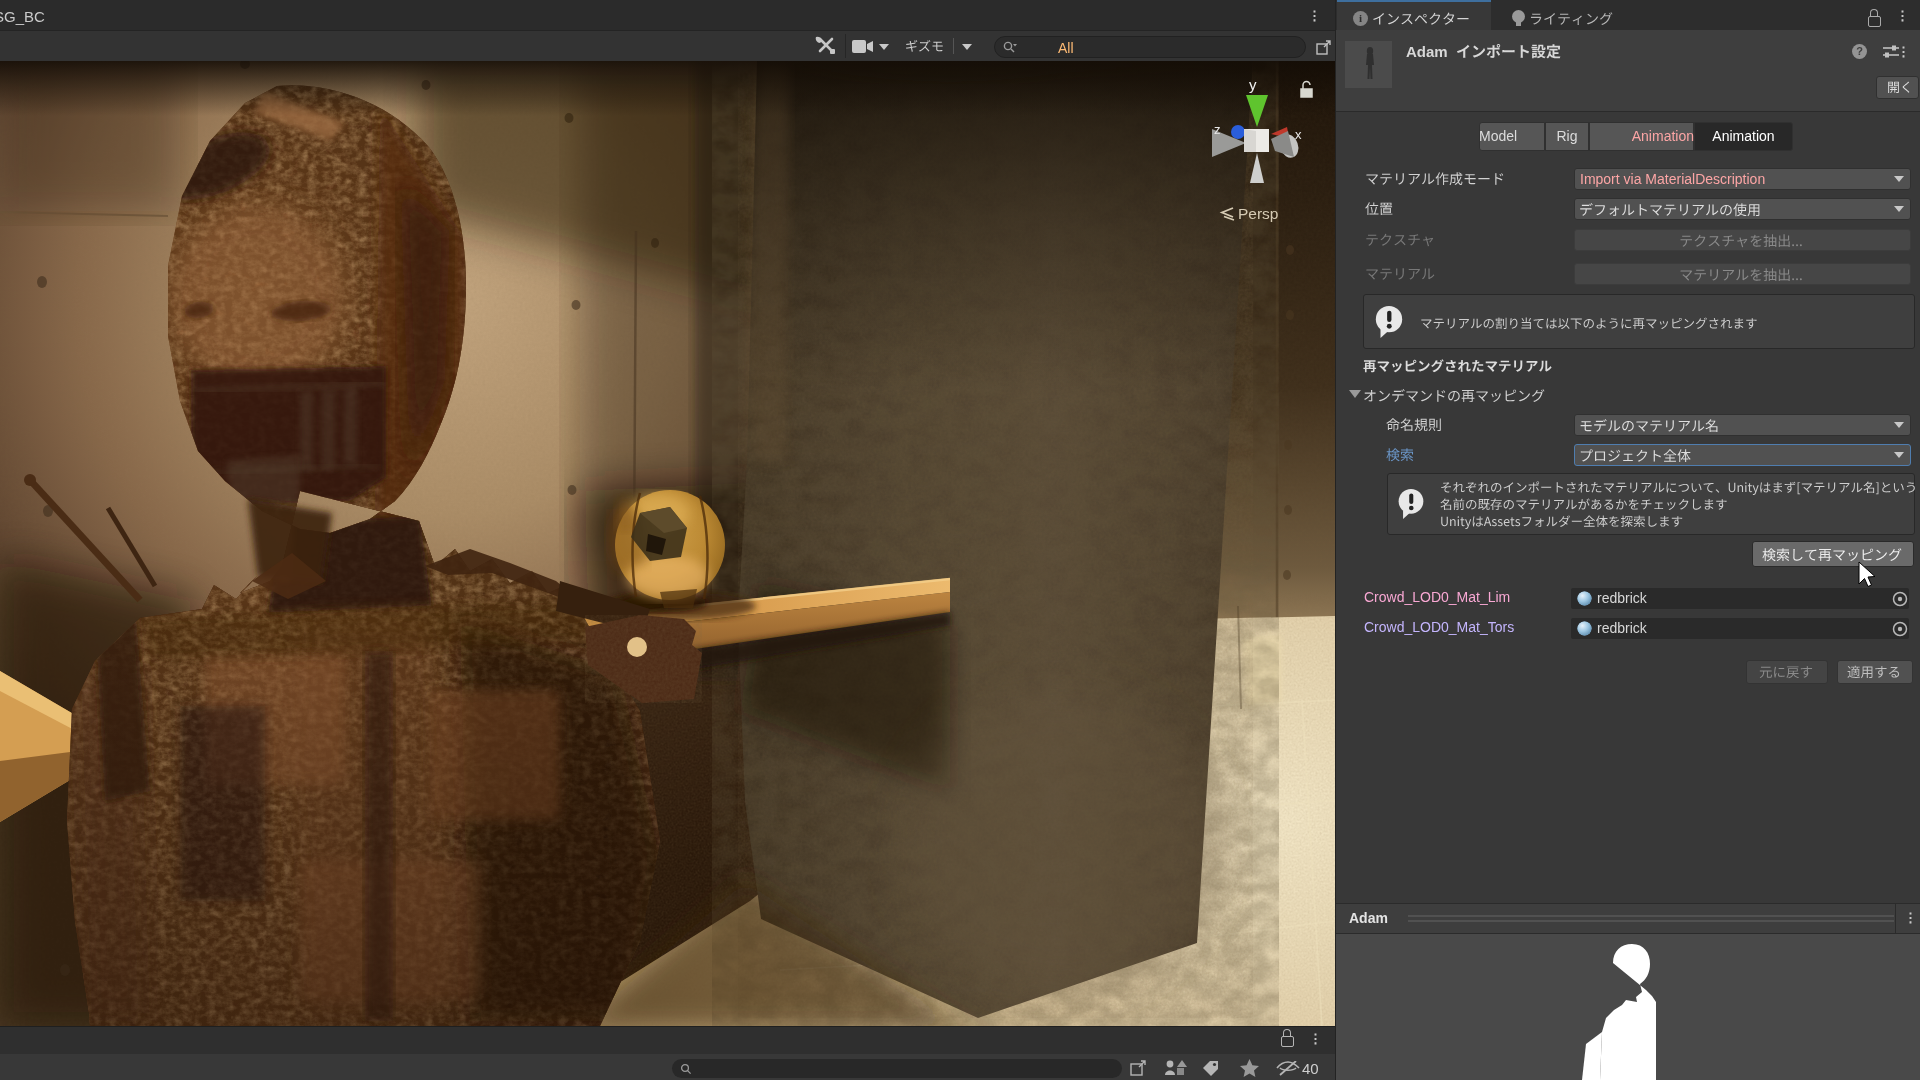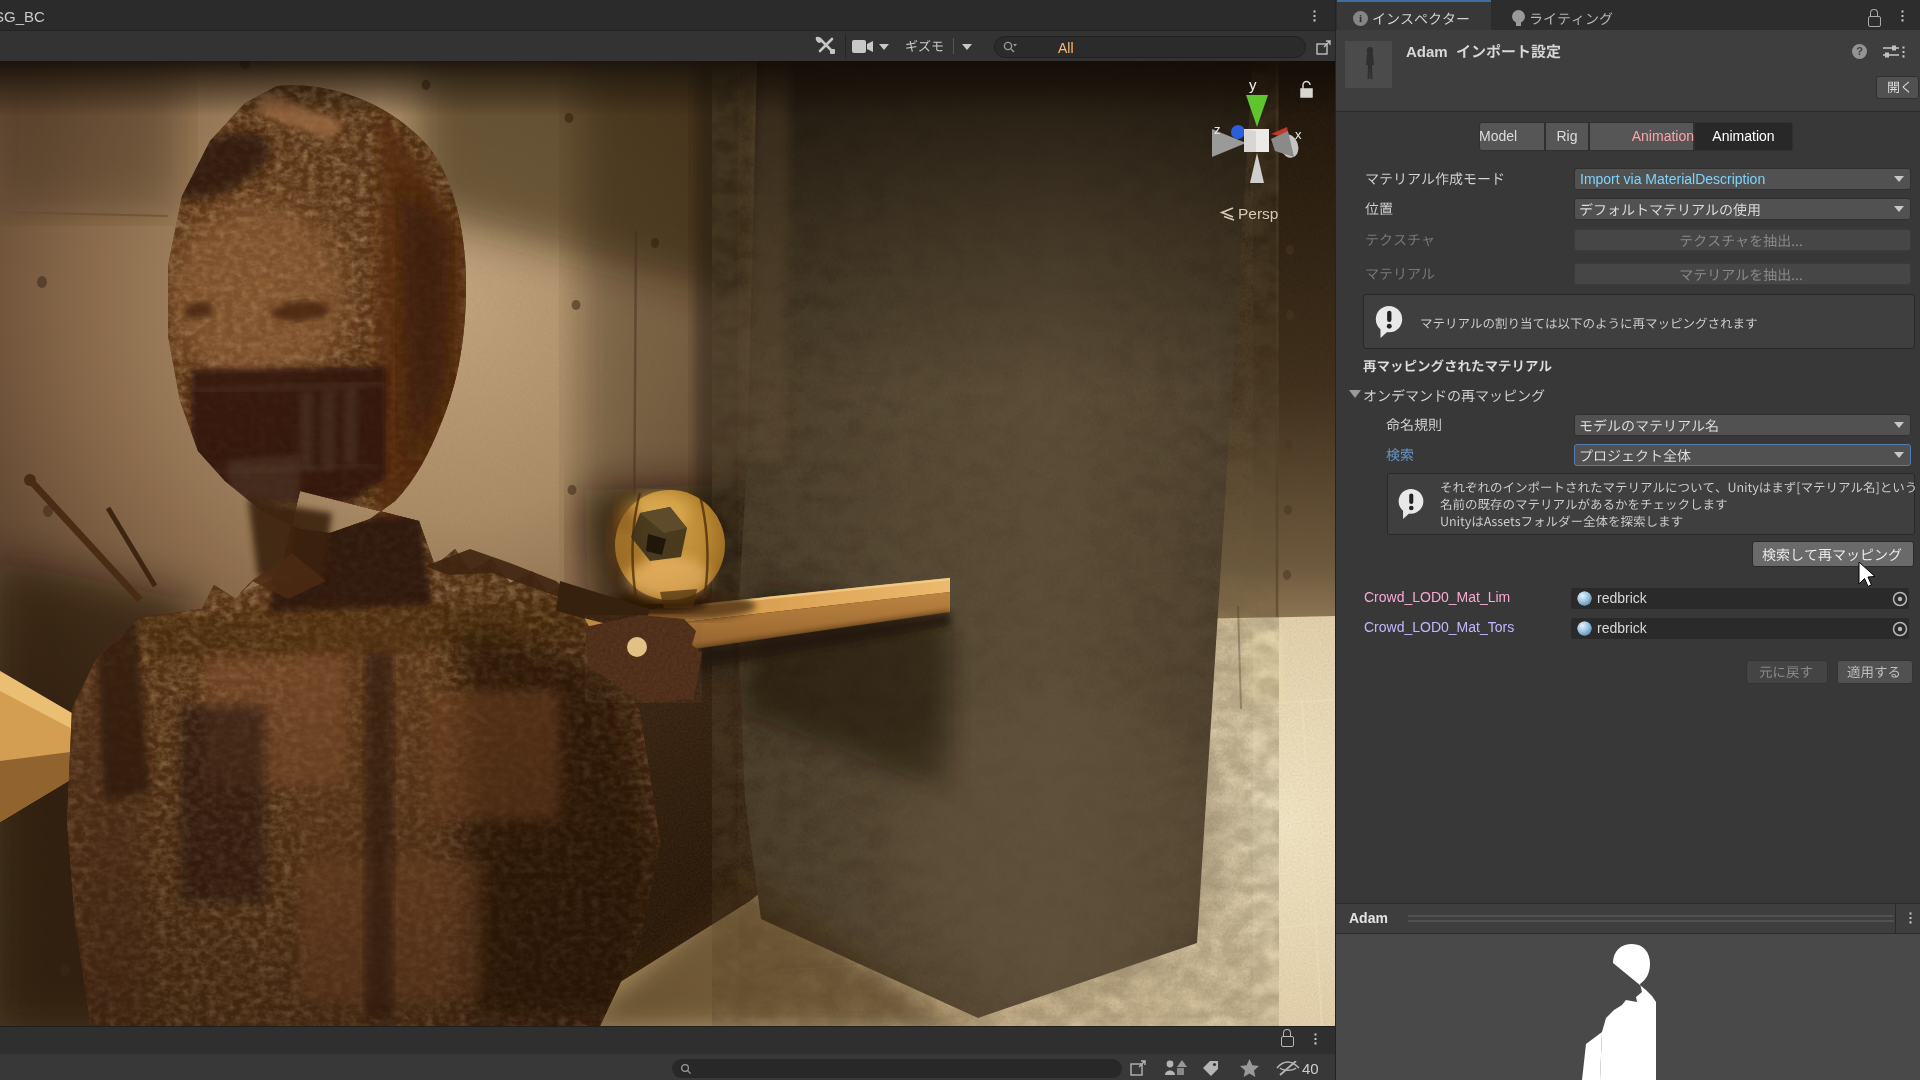--- a/index.html
+++ b/index.html
@@ -35,21 +35,21 @@
     <div style="position:absolute;left:143px;top:122px;width:66px;height:29px;background:#565656;border:1px solid #303030;border-radius:3px 0 0 3px;box-sizing:border-box"></div>
     <div style="position:absolute;left:143px;top:128px;width:66px;text-align:left;color:#dcdcdc;font:14px 'Liberation Sans',sans-serif">Model</div>
     <div style="position:absolute;left:209px;top:122px;width:44px;height:29px;background:#565656;border:1px solid #303030;border-radius:0;box-sizing:border-box"></div>
     <div style="position:absolute;left:209px;top:128px;width:44px;text-align:center;color:#dcdcdc;font:14px 'Liberation Sans',sans-serif">Rig</div>
     <div style="position:absolute;left:253px;top:122px;width:105px;height:29px;background:#565656;border:1px solid #303030;border-radius:0;box-sizing:border-box"></div>
     <div style="position:absolute;left:253px;top:128px;width:105px;text-align:right;color:#fca5a5;font:14px 'Liberation Sans',sans-serif">Animation</div>
     <div style="position:absolute;left:358px;top:122px;width:99px;height:29px;background:#282828;border:1px solid #303030;border-radius:0 3px 3px 0;box-sizing:border-box"></div>
     <div style="position:absolute;left:358px;top:128px;width:99px;text-align:center;color:#ffffff;font:14px 'Liberation Sans',sans-serif">Animation</div>
     <div style="position:absolute;left:238px;top:168px;width:337px;height:22px;background:#515151;border:1px solid #303030;border-radius:3px;box-sizing:border-box"></div>
     <div style="position:absolute;left:558px;top:176px;width:0;height:0;border-left:5px solid transparent;border-right:5px solid transparent;border-top:6px solid #c8c8c8"></div>
-    <div style="position:absolute;left:244px;top:171px;color:#7dd3fc;font:14px 'Liberation Sans',sans-serif">Import via MaterialDescription</div>
+    <div style="position:absolute;left:244px;top:171px;color:#fca5a5;font:14px 'Liberation Sans',sans-serif">Import via MaterialDescription</div>
     <div style="position:absolute;left:238px;top:198px;width:337px;height:22px;background:#515151;border:1px solid #303030;border-radius:3px;box-sizing:border-box"></div>
     <div style="position:absolute;left:558px;top:206px;width:0;height:0;border-left:5px solid transparent;border-right:5px solid transparent;border-top:6px solid #c8c8c8"></div>
     <div style="position:absolute;left:238px;top:229px;width:337px;height:22px;background:#464646;border:1px solid #3c3c3c;border-radius:3px;box-sizing:border-box"></div>
     <div style="position:absolute;left:238px;top:263px;width:337px;height:22px;background:#464646;border:1px solid #3c3c3c;border-radius:3px;box-sizing:border-box"></div>
     <div style="position:absolute;left:27px;top:294px;width:552px;height:55px;background:#3f3f3f;border:1px solid #282828;border-radius:3px;box-sizing:border-box"></div>
     <svg style="position:absolute;left:37px;top:304px" width="32" height="36" viewBox="0 0 34 38">
       <circle cx="17" cy="16" r="14" fill="#e8e8e8"></circle>
       <path d="M8 26 L8 36 L18 27 Z" fill="#e8e8e8"></path>
       <rect x="15" y="7" width="4.6" height="12" rx="2.3" fill="#222"></rect>
       <circle cx="17.3" cy="23.5" r="2.6" fill="#222"></circle>

